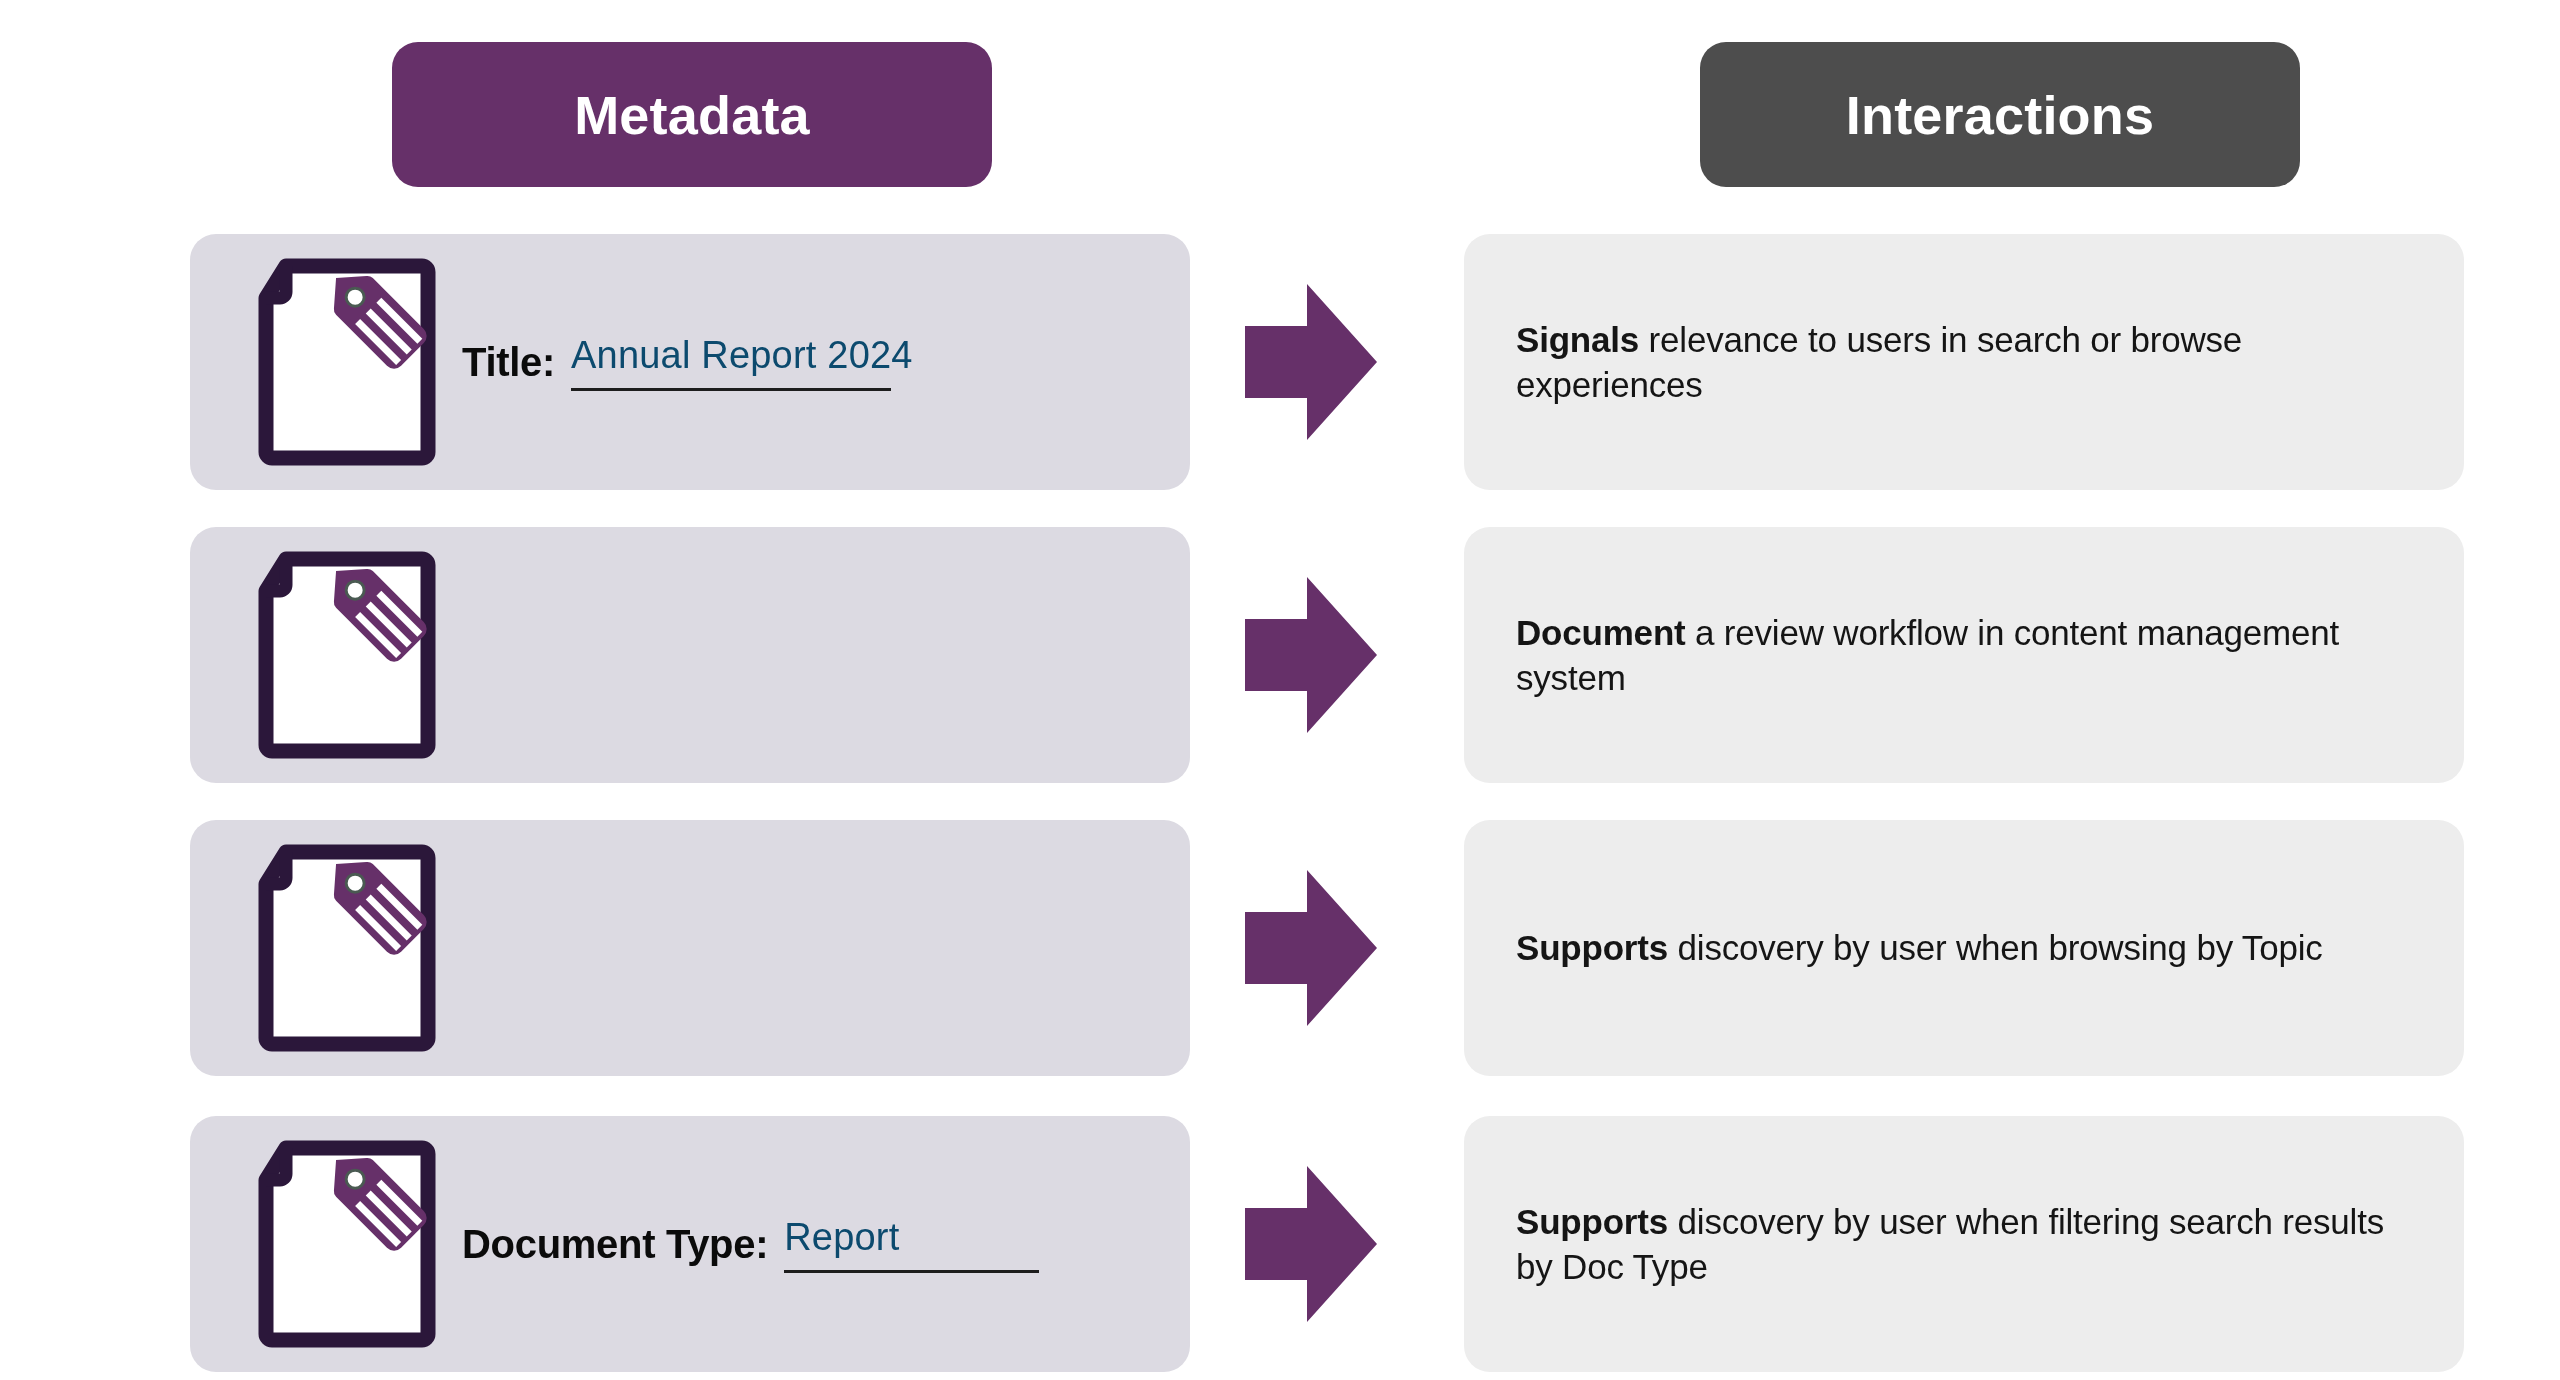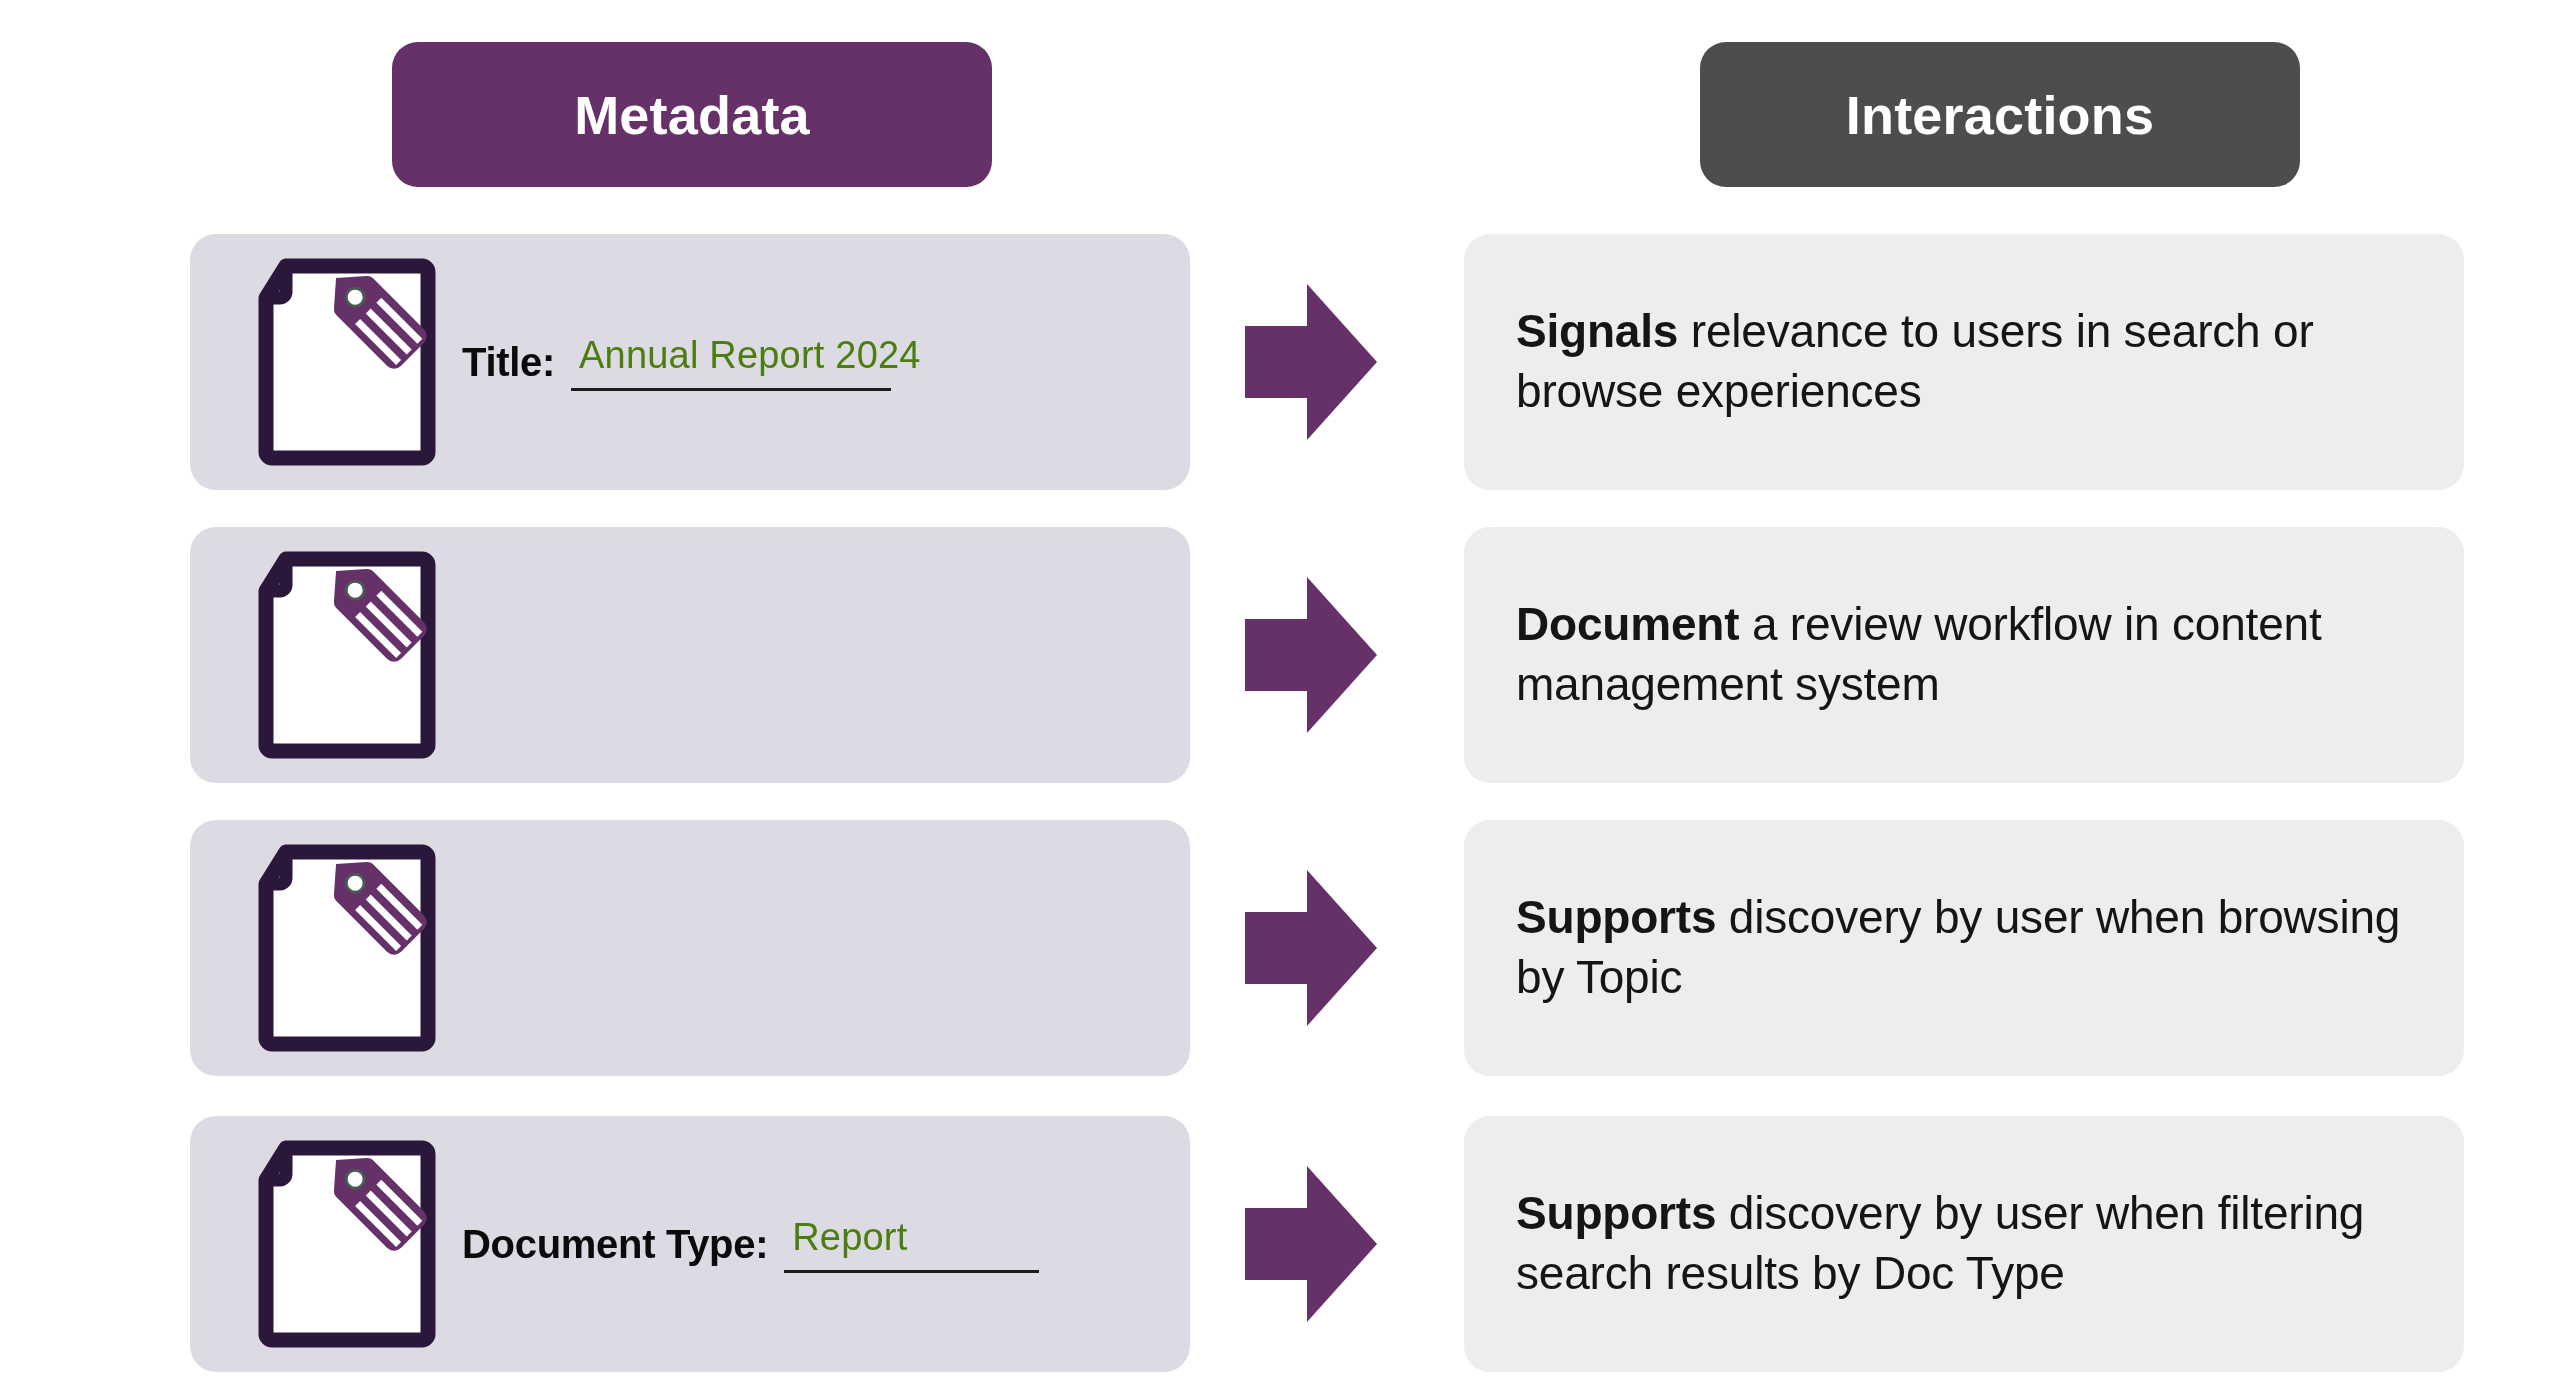--- a/index.html
+++ b/index.html
@@ -113,25 +113,24 @@
     position: relative;
     margin-left: 16px;
     flex: 1 1 auto;
     height: 58px;
     display: flex;
     align-items: flex-start;
   }
   .meta-value {
     font-size: 38px;
     font-weight: 400;
-    color: #4d7c0f;
+    color: #0c4a6e;
     white-space: nowrap;
     line-height: 1.18;
     letter-spacing: 0.2px;
-    margin-left: 8px;
   }
   .meta-rule {
     position: absolute;
     left: 0;
     bottom: 0;
     height: 3px;
     background: #1d1d1d;
   }
 
   
@@ -152,21 +151,21 @@
     width: 1000px;
     height: 256px;
     background: #ededed;
     border-radius: 26px;
     box-sizing: border-box;
     display: flex;
     align-items: center;
     padding: 0 52px 0 52px;
   }
   .int-text {
-    font-size: 46px;
+    font-size: 35px;
     line-height: 1.30;
     color: #151515;
     letter-spacing: -0.2px;
   }
   .int-text .lead {
     font-weight: bold;
   }
 </style>
 </head>
 <body>

